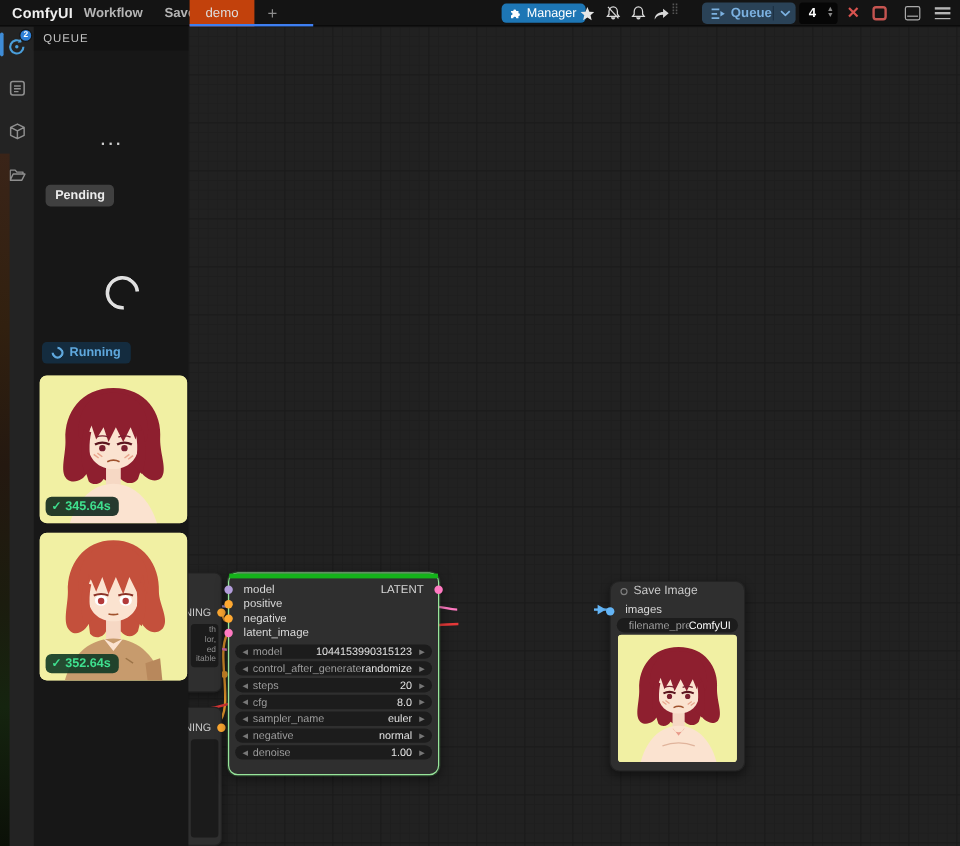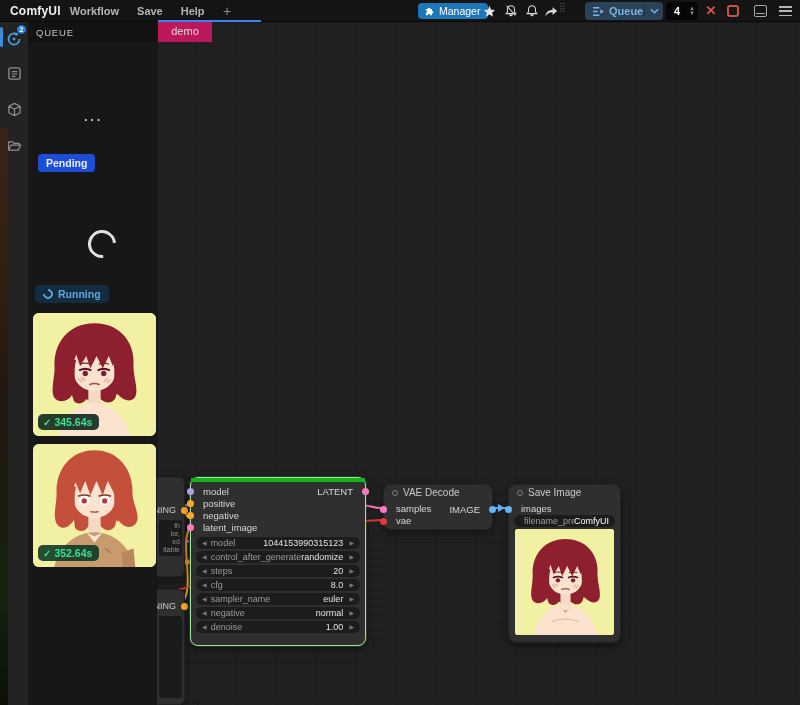--- a/index.html
+++ b/index.html
@@ -25,21 +25,21 @@
   
   .topbar {
     position:absolute; left:0; top:0; width:800px; height:22px; z-index:9;
     background:#141414; border-bottom:1px solid #0a0a0a;
     display:flex; align-items:center; color:#b9b9b9; font-size:11px;
   }
   .logo { font-weight:bold; color:#f0f0f0; font-size:12px; margin-left:10px; letter-spacing:.2px; }
   .menu-item { padding:0 9px; color:#b5b5b5; cursor:default;font-weight:bold; }
   .tab {
     position:absolute; left:158px; top:0; height:22px; min-width:54px; padding:0 12px;
-    background:#be185d; color:#dddddd; display:flex; align-items:center; justify-content:center;margin-top:20px;
+    background:#c2410c; color:#dddddd; display:flex; align-items:center; justify-content:center;
   }
   .tab-underline { position:absolute; left:158px; top:20px; width:103px; height:2px; background:#3e7ff2; }
   .newtab { position:absolute; left:218px; top:1px; width:18px; height:20px; color:#8c8c8c;
     font-size:14px; display:flex; align-items:center; justify-content:center; }
   .mgr-btn {
     position:absolute; left:418px; top:3px; height:16px; padding:0 8px 0 6px; border-radius:4px;
     background:#1d76b5; color:#fff; font-size:10.5px; display:flex; align-items:center; gap:4px;
   }
   .tb-icon { position:absolute; top:3px; width:16px; height:16px; display:flex; align-items:center;
     justify-content:center; color:#d8d8d8; }
@@ -80,21 +80,21 @@
     display:flex; align-items:center; justify-content:center;
   }
   .wallpaper { position:absolute; left:0; top:128px; width:8px; height:577px; z-index:8;
     background:linear-gradient(180deg,#3a2418 0%,#31200f 25%,#241810 45%,#1b1c0e 65%,#15240f 80%,#0b1007 100%); }
   
   .panel { position:absolute; left:28px; top:22px; width:129px; height:683px; background:#171717; z-index:6; }
   .panel-header { height:20px; background:#121212; display:flex; align-items:center; }
   .panel-title { color:#c4c4c4; font-size:9.5px; letter-spacing:.8px; margin-left:8px; }
   .dots-menu { position:absolute; left:56px; top:90px; color:#cfcfcf; font-size:13px; font-weight:bold; letter-spacing:2px; }
   .pill { position:absolute; border-radius:4px; font-size:10.5px; display:flex; align-items:center; gap:5px; padding:3px 8px; }
-  .pending-pill { left:10px; top:132px; background:#1d4ed8; color:#ececec; font-weight:bold; }
+  .pending-pill { left:10px; top:132px; background:#404040; color:#ececec; font-weight:bold; }
   .running-pill { left:7px; top:263px; background:#142c3f; color:#5fa8dd; font-weight:bold; }
   .big-spinner { position:absolute; left:60px; top:208px; width:28px; height:28px; border-radius:50%;
     border:3px solid #f2f2f2; border-right-color:transparent; transform:rotate(40deg); opacity:.92; }
   .mini-spinner { width:10px; height:10px; border-radius:50%; border:2px solid #5fa8dd; border-top-color:transparent;
     transform:rotate(-45deg); }
   .thumb { position:absolute; left:5px; width:123px; height:123px; border-radius:6px; overflow:hidden; background:#f1f0a3; }
   .thumb1 { top:291px; } .thumb2 { top:422px; }
   .dur-badge { position:absolute; left:5px; bottom:6px; border-radius:5px; padding:2px 7px 2px 5px;
     font-size:10.5px; font-weight:bold; color:#3fe08f; display:flex; align-items:center; gap:3px; }
   .dur1 { background:rgba(8,34,24,.88); } .dur2 { background:rgba(14,56,36,.9); }
@@ -236,39 +236,20 @@
       <span class="arrow">▶</span>
     </div>
     <div class="widget">
       <span class="arrow">◀</span>
       <span class="wname">denoise</span>
       <span class="wval">1.00</span>
       <span class="arrow">▶</span>
     </div>
   </div>
 
-  <div class="node vaedecode">
-    <div class="node-header">
-      <span class="collapse-dot"></span>
-      <span>VAE Decode</span>
-    </div>
-    <div class="spacer3"></div>
-    <div class="slot-row">
-      <span class="slot-dot in-dot c-latent"></span>
-      <span>samples</span>
-      <span class="out-label">
-        <span>IMAGE</span>
-      </span>
-      <span class="slot-dot out-dot c-image"></span>
-    </div>
-    <div class="slot-row">
-      <span class="slot-dot in-dot c-vae"></span>
-      <span>vae</span>
-    </div>
-  </div>
 
   <div class="node saveimage">
     <div class="node-header">
       <span class="collapse-dot"></span>
       <span>Save Image</span>
     </div>
     <div class="spacer3"></div>
     <div class="slot-row">
       <span class="slot-dot in-dot c-image"></span>
       <span>images</span>

